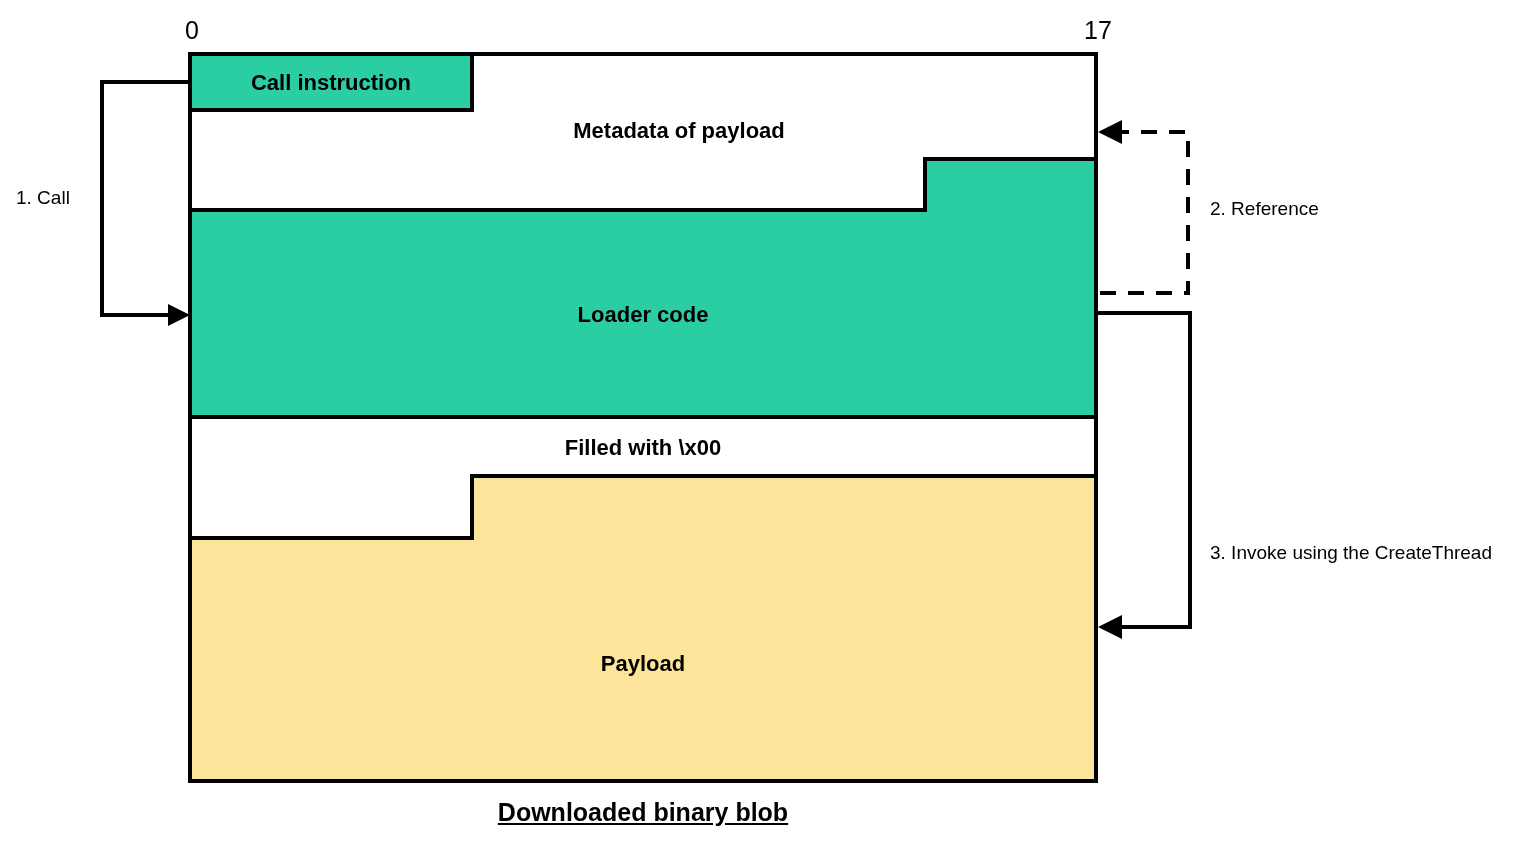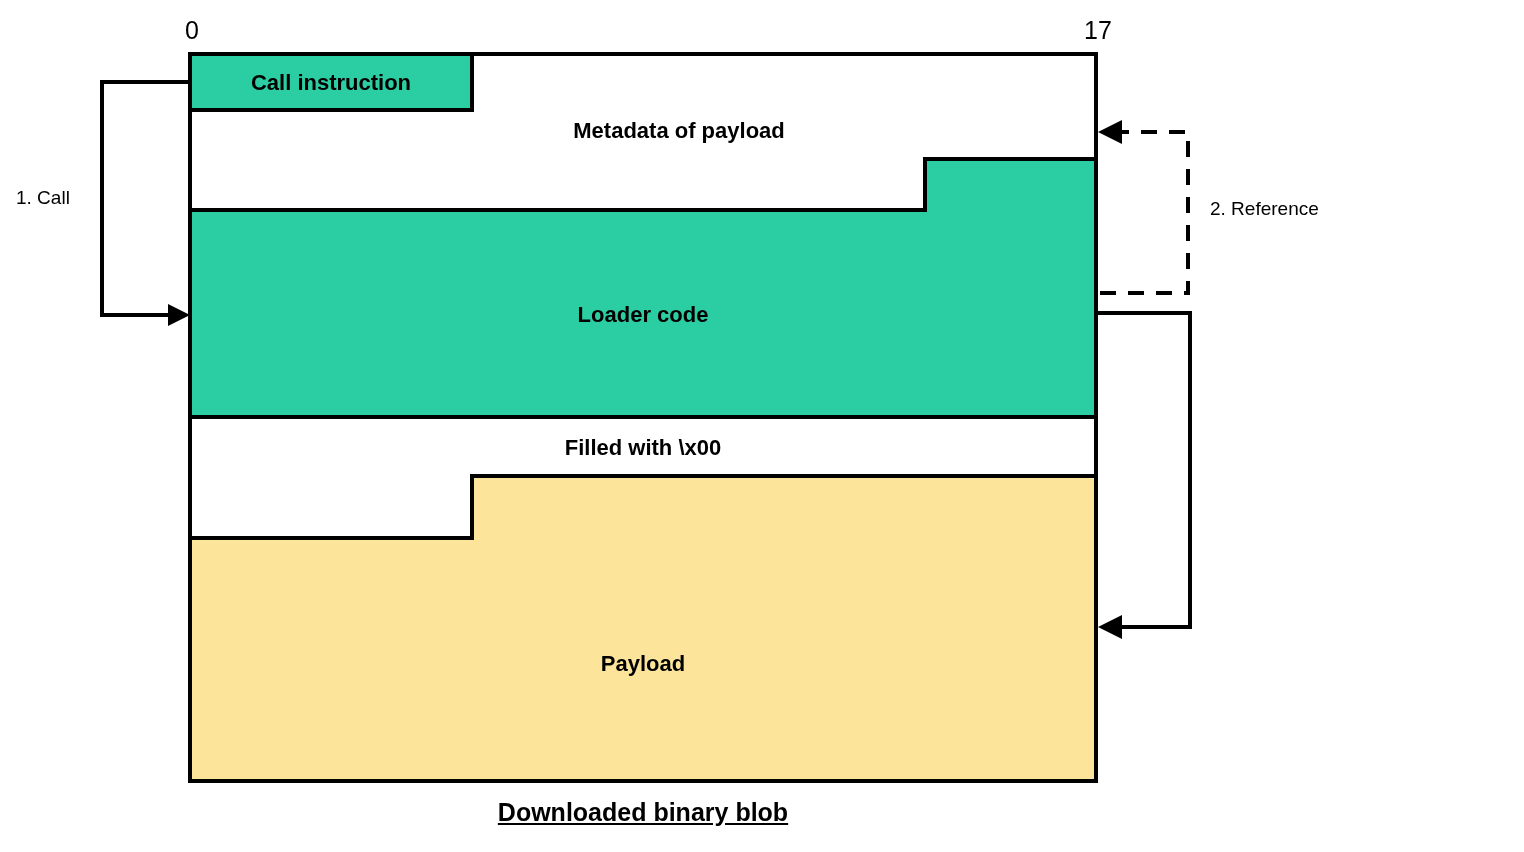--- a/index.html
+++ b/index.html
@@ -106,16 +106,17 @@
   <div class="lbl block-label" style="left:643px; top:304px;">Loader code</div>
 
   <div class="lbl block-label" style="left:643px; top:437px;text-align:right;">Filled with \x00</div>
 
   <div class="lbl block-label" style="left:643px; top:617px;margin-top:36px;">Payload</div>
 
   <div class="lbl step-label" style="left:16px; top:188px;">1. Call</div>
 
   <div class="lbl step-label" style="left:1210px; top:199px;">2. Reference</div>
 
+  <div class="lbl step-label" style="left:1210px; top:543px;">3. Invoke using the CreateThread</div>
 
   <div class="lbl figure-caption" style="left:643px; top:800px;text-decoration:underline;">Downloaded binary blob</div>
 
 </div>
 
 </body></html>

